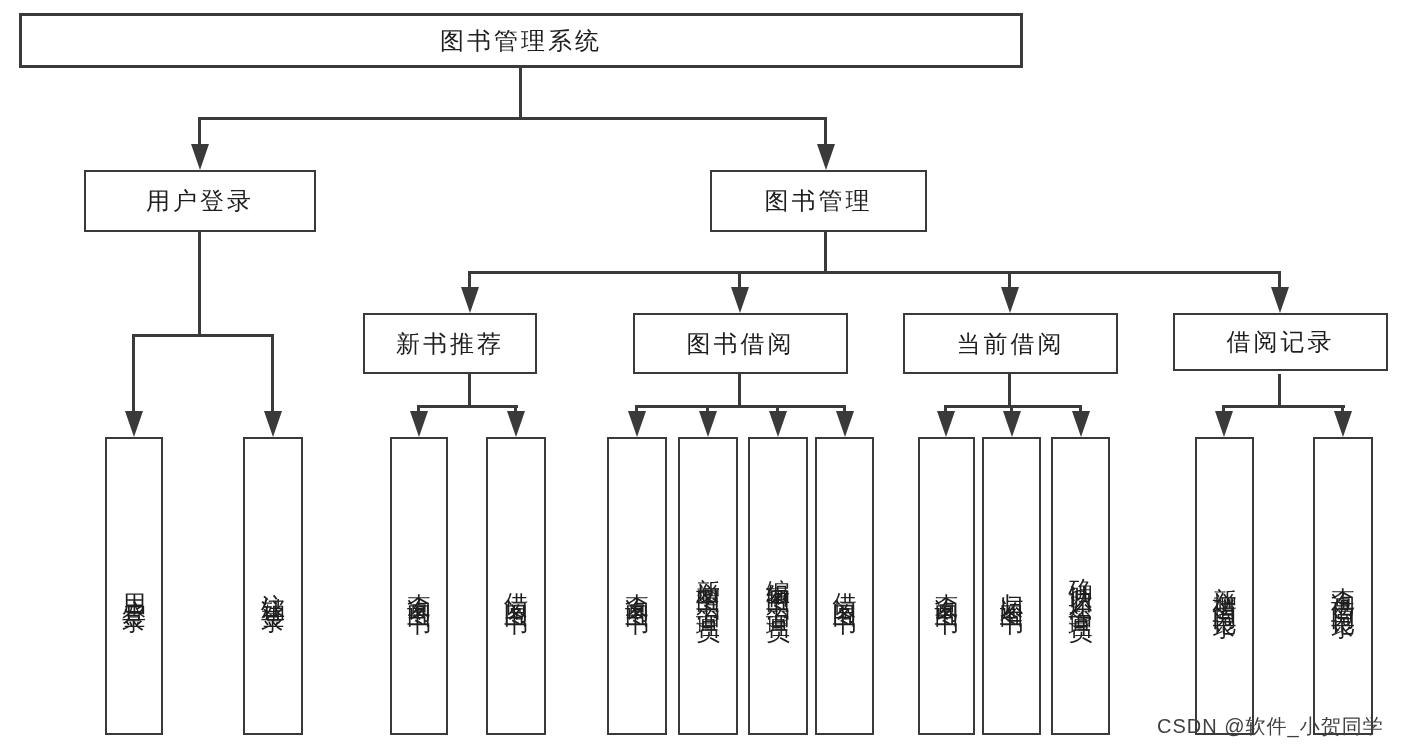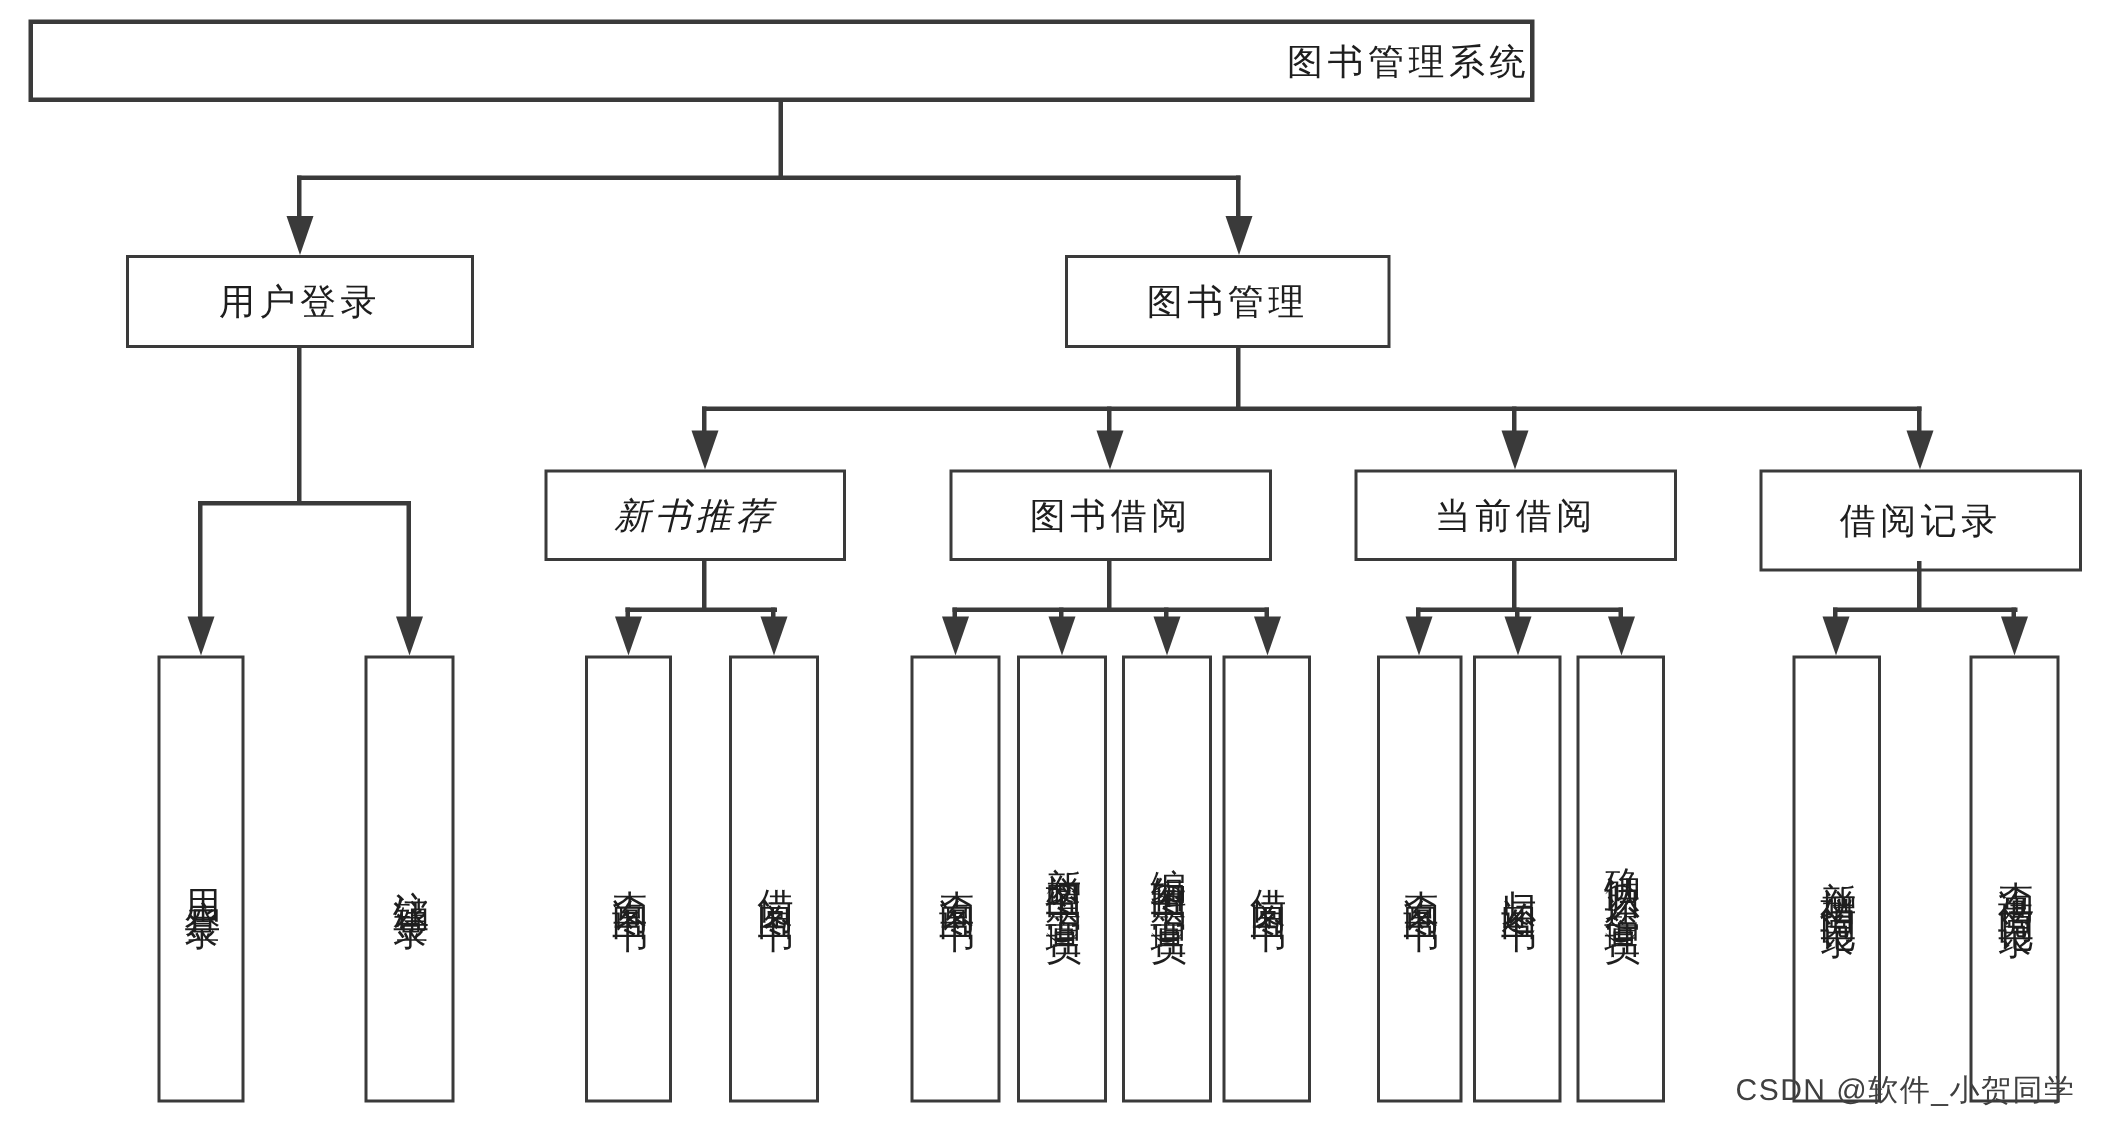--- a/index.html
+++ b/index.html
@@ -17,21 +17,21 @@
     background: #ffffff;
     border: 2px solid #3a3a3a;
     color: #1e1e1e;
     display: flex;
     align-items: center;
     justify-content: center;
     font-size: 24px;
     letter-spacing: 3px;
     text-align: center;
   }
-  .node.root { border-width: 3px; justify-content: flex-end; }
+  .node.root { border-width: 3px; }
   .vnode span {
     writing-mode: vertical-rl;
     text-orientation: mixed;
     letter-spacing: 6px;
     line-height: 1.0;
     white-space: nowrap;
   }
   .vline { position: absolute; width: 3px; background: #3a3a3a; }
   .hline { position: absolute; height: 3px; background: #3a3a3a; }
   .arrow {
@@ -59,30 +59,30 @@
     <span>图书管理系统</span>
   </div>
 
   <div class="node" style="left:84px; top:170px; width:232px; height:62px;">
     <span>用户登录</span>
   </div>
   <div class="node" style="left:710px; top:170px; width:217px; height:62px;">
     <span>图书管理</span>
   </div>
 
-  <div class="node" style="left:363px; top:313px; width:201px; height:61px;font-style:italic;">
+  <div class="node" style="left:363px; top:313px; width:174px; height:61px;">
     <span>新书推荐</span>
   </div>
   <div class="node" style="left:903px; top:313px; width:215px; height:61px;">
     <span>当前借阅</span>
   </div>
   <div class="node" style="left:633px; top:313px; width:215px; height:61px;">
     <span>图书借阅</span>
   </div>
-  <div class="node" style="left:1173px; top:313px; width:215px; height:68px;">
+  <div class="node" style="left:1173px; top:313px; width:215px; height:58px;">
     <span>借阅记录</span>
   </div>
 
   <div class="node vnode" style="left:105px; top:437px; width:58px; height:298px;">
     <span>用户登录</span>
   </div>
   <div class="node vnode" style="left:243px; top:437px; width:60px; height:298px;">
     <span>注销登录</span>
   </div>
   <div class="node vnode" style="left:390px; top:437px; width:58px; height:298px;">

